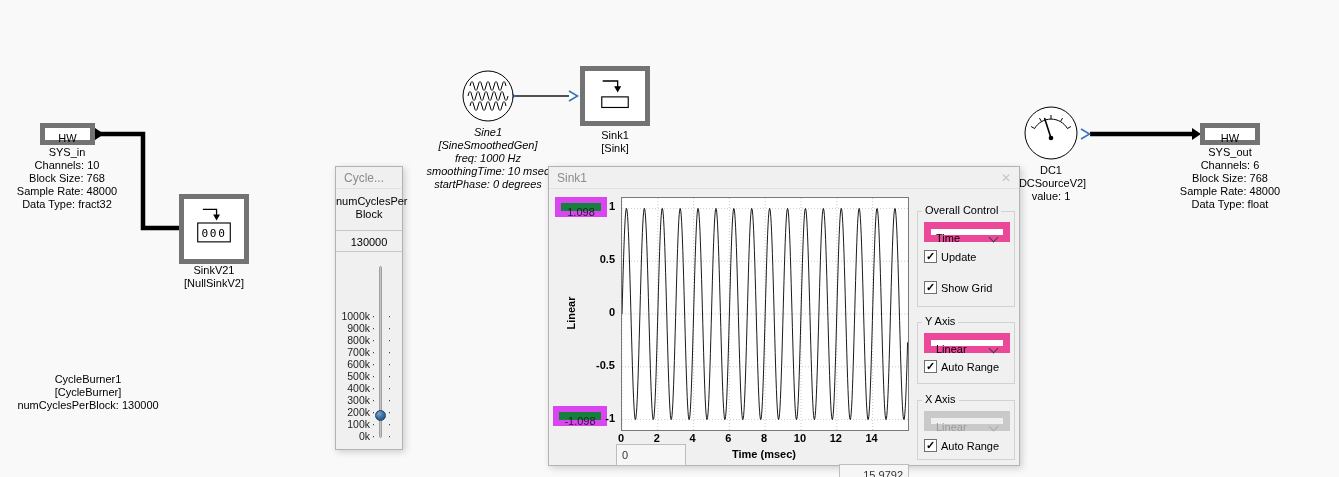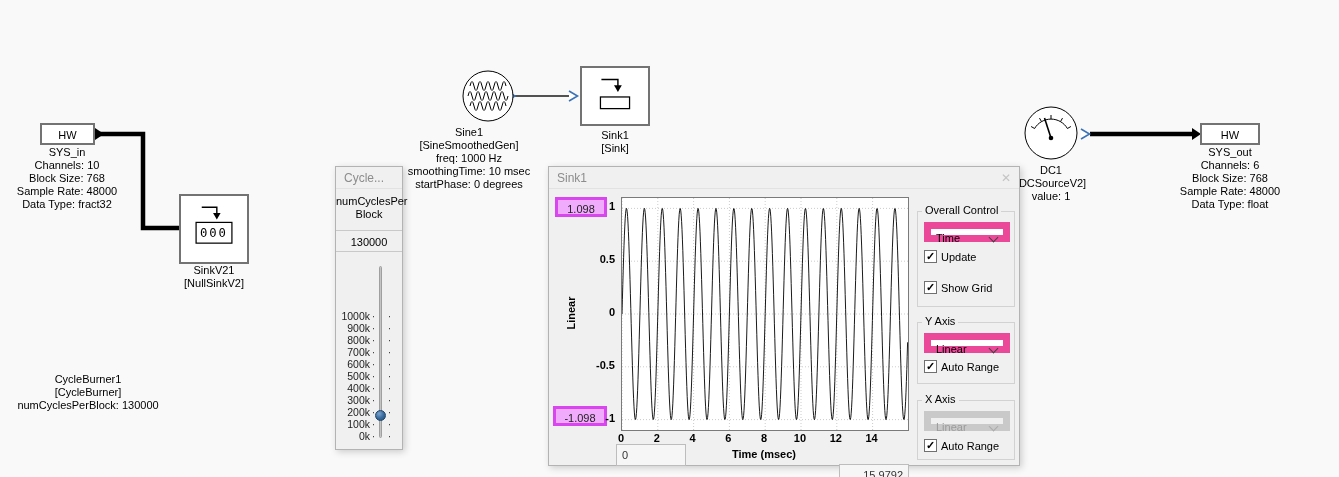--- a/index.html
+++ b/index.html
@@ -5,21 +5,21 @@
   html,body { margin:0; padding:0; }
   body { background:#f9f9f9; font-family:"Liberation Sans", sans-serif; }
   #canvas { position:relative; width:1339px; height:477px; overflow:hidden; background:#f9f9f9; }
 
   
   .wires { position:absolute; left:0; top:0; z-index:1; }
   .thick { stroke:#000; stroke-width:4.5; fill:none; }
   .thin  { stroke:#1a1a1a; stroke-width:1.3; fill:none; }
   .barrow{ stroke:#3a72b8; stroke-width:1.6; fill:#ffffff; }
 
-  .block { position:absolute; background:#fff; border:2px solid #737373; box-sizing:border-box; z-index:2; }
+  .block { position:absolute; background:#fff; border:5px solid #737373; box-sizing:border-box; z-index:2; }
   .hw { height:22px; font-size:11px; text-align:center; line-height:20px; }
   .caption { position:absolute; font-size:11px; line-height:13px; text-align:center; color:#000; z-index:2; }
   .iconblock { display:flex; align-items:center; justify-content:center; }
   .circleblock { position:absolute; z-index:2; }
   .twoline { display:flex; flex-direction:column; align-items:center; justify-content:center; font-size:11px; line-height:13px; }
 
   
   .win { position:absolute; background:#f0f0f0; border:1px solid #b3b3b3; box-shadow:2px 2px 7px rgba(0,0,0,0.18); box-sizing:border-box; z-index:10; }
   .titlebar { position:absolute; left:0; top:0; right:0; height:22px; background:#f0f0f0; border-bottom:1px solid #e2e2e2; font-size:12px; color:#8c8c8c; line-height:22px; padding-left:8px; box-sizing:border-box; }
   .closex { position:absolute; right:8px; top:0; color:#c4c4c4; font-size:12px; line-height:22px; }
@@ -35,21 +35,21 @@
   .strack { position:absolute; left:43px; top:99px; width:3px; height:172px; background:#c4c4c4; border:1px solid #9f9f9f; border-radius:2px; box-sizing:border-box; }
   .sthumb { position:absolute; left:39px; width:11px; height:11px; border-radius:50%;
             background:radial-gradient(circle at 35% 30%, #7aa3cd 0%, #35689c 55%, #24517f 100%);
             border:1px solid #1d4467; box-sizing:border-box; z-index:2; }
 
   
   .plot { position:absolute; left:72px; top:30px; width:288px; height:234px; background:#fff; border:1px solid #7a7a7a; box-sizing:border-box; }
   .plot svg { display:block; }
   .grid { stroke:#cccccc; stroke-width:1; stroke-dasharray:1,2; }
   .trace { stroke:#000; stroke-width:0.9; fill:none; }
-  .readout { position:absolute; background:#f0abfc; border:3px solid #d946ef; font-size:11px; text-align:center; line-height:18px; box-sizing:border-box; color:#222; }
+  .readout { position:absolute; background:#15803d; border:6px solid #d946ef; font-size:11px; text-align:center; line-height:18px; box-sizing:border-box; color:#222; }
   .rangebox { position:absolute; background:#f6f6f6; border:1px solid #bdbdbd; font-size:11px; line-height:20px; box-sizing:border-box; padding:0 5px; color:#333; }
   .rangebox.right { text-align:right;margin-top:20px; }
   .ylabel { position:absolute; left:22px; top:146px; transform:translate(-50%,-50%) rotate(-90deg); font-size:11px; font-weight:bold; }
   .xlabel { position:absolute; left:140px; width:150px; top:281px; text-align:center; font-size:11px; font-weight:bold; }
   .xtick { position:absolute; top:265px; transform:translateX(-50%); font-size:11px; font-weight:bold; }
   #y-tick-labels { position:absolute; left:0; top:0; width:66px; height:100%; }
   .ytick { position:absolute; right:0; width:66px; text-align:right; font-size:11px; font-weight:bold; }
 
   .grp { position:absolute; border:1px solid #d2d2d2; box-sizing:border-box; }
   .grplbl { position:absolute; top:-8px; left:4px; background:#f0f0f0; padding:0 3px; font-size:11px; color:#000; white-space:nowrap; }
@@ -107,21 +107,21 @@
   </div>
 
   <div class="circleblock" style="left:462px; top:70px;">
     <svg width="52" height="52" viewBox="0 0 52 52">
       <circle cx="26" cy="26" r="25" fill="#fff" stroke="#000"></circle>
       <path d="M8,16 q2,-9 4,0 q2,9 4,0 q2,-9 4,0 q2,9 4,0 q2,-9 4,0 q2,9 4,0 q2,-9 4,0 q2,9 4,0 q2,-9 4,0" fill="none" stroke="#000" stroke-width="1"></path>
       <path d="M6,26 q2,-9 4,0 q2,9 4,0 q2,-9 4,0 q2,9 4,0 q2,-9 4,0 q2,9 4,0 q2,-9 4,0 q2,9 4,0 q2,-9 4,0 q2,9 4,0" fill="none" stroke="#000" stroke-width="1"></path>
       <path d="M8,36 q2,-9 4,0 q2,9 4,0 q2,-9 4,0 q2,9 4,0 q2,-9 4,0 q2,9 4,0 q2,-9 4,0 q2,9 4,0 q2,-9 4,0" fill="none" stroke="#000" stroke-width="1"></path>
     </svg>
   </div>
-  <div class="caption" style="left:389px; top:126px; width:160px;">
+  <div class="caption" style="left:408px; top:126px; width:160px;font-style:italic;">
     <div>Sine1</div>
     <div>[SineSmoothedGen]</div>
     <div>freq: 1000 Hz</div>
     <div>smoothingTime: 10 msec</div>
     <div>startPhase: 0 degrees</div>
   </div>
 
   <div class="block iconblock" style="left:580px; top:66px; width:70px; height:60px;">
     <svg width="68" height="58" viewBox="0 0 68 58">
       <path d="M20,12 H37 V19" fill="none" stroke="#000" stroke-width="1.5"></path>

